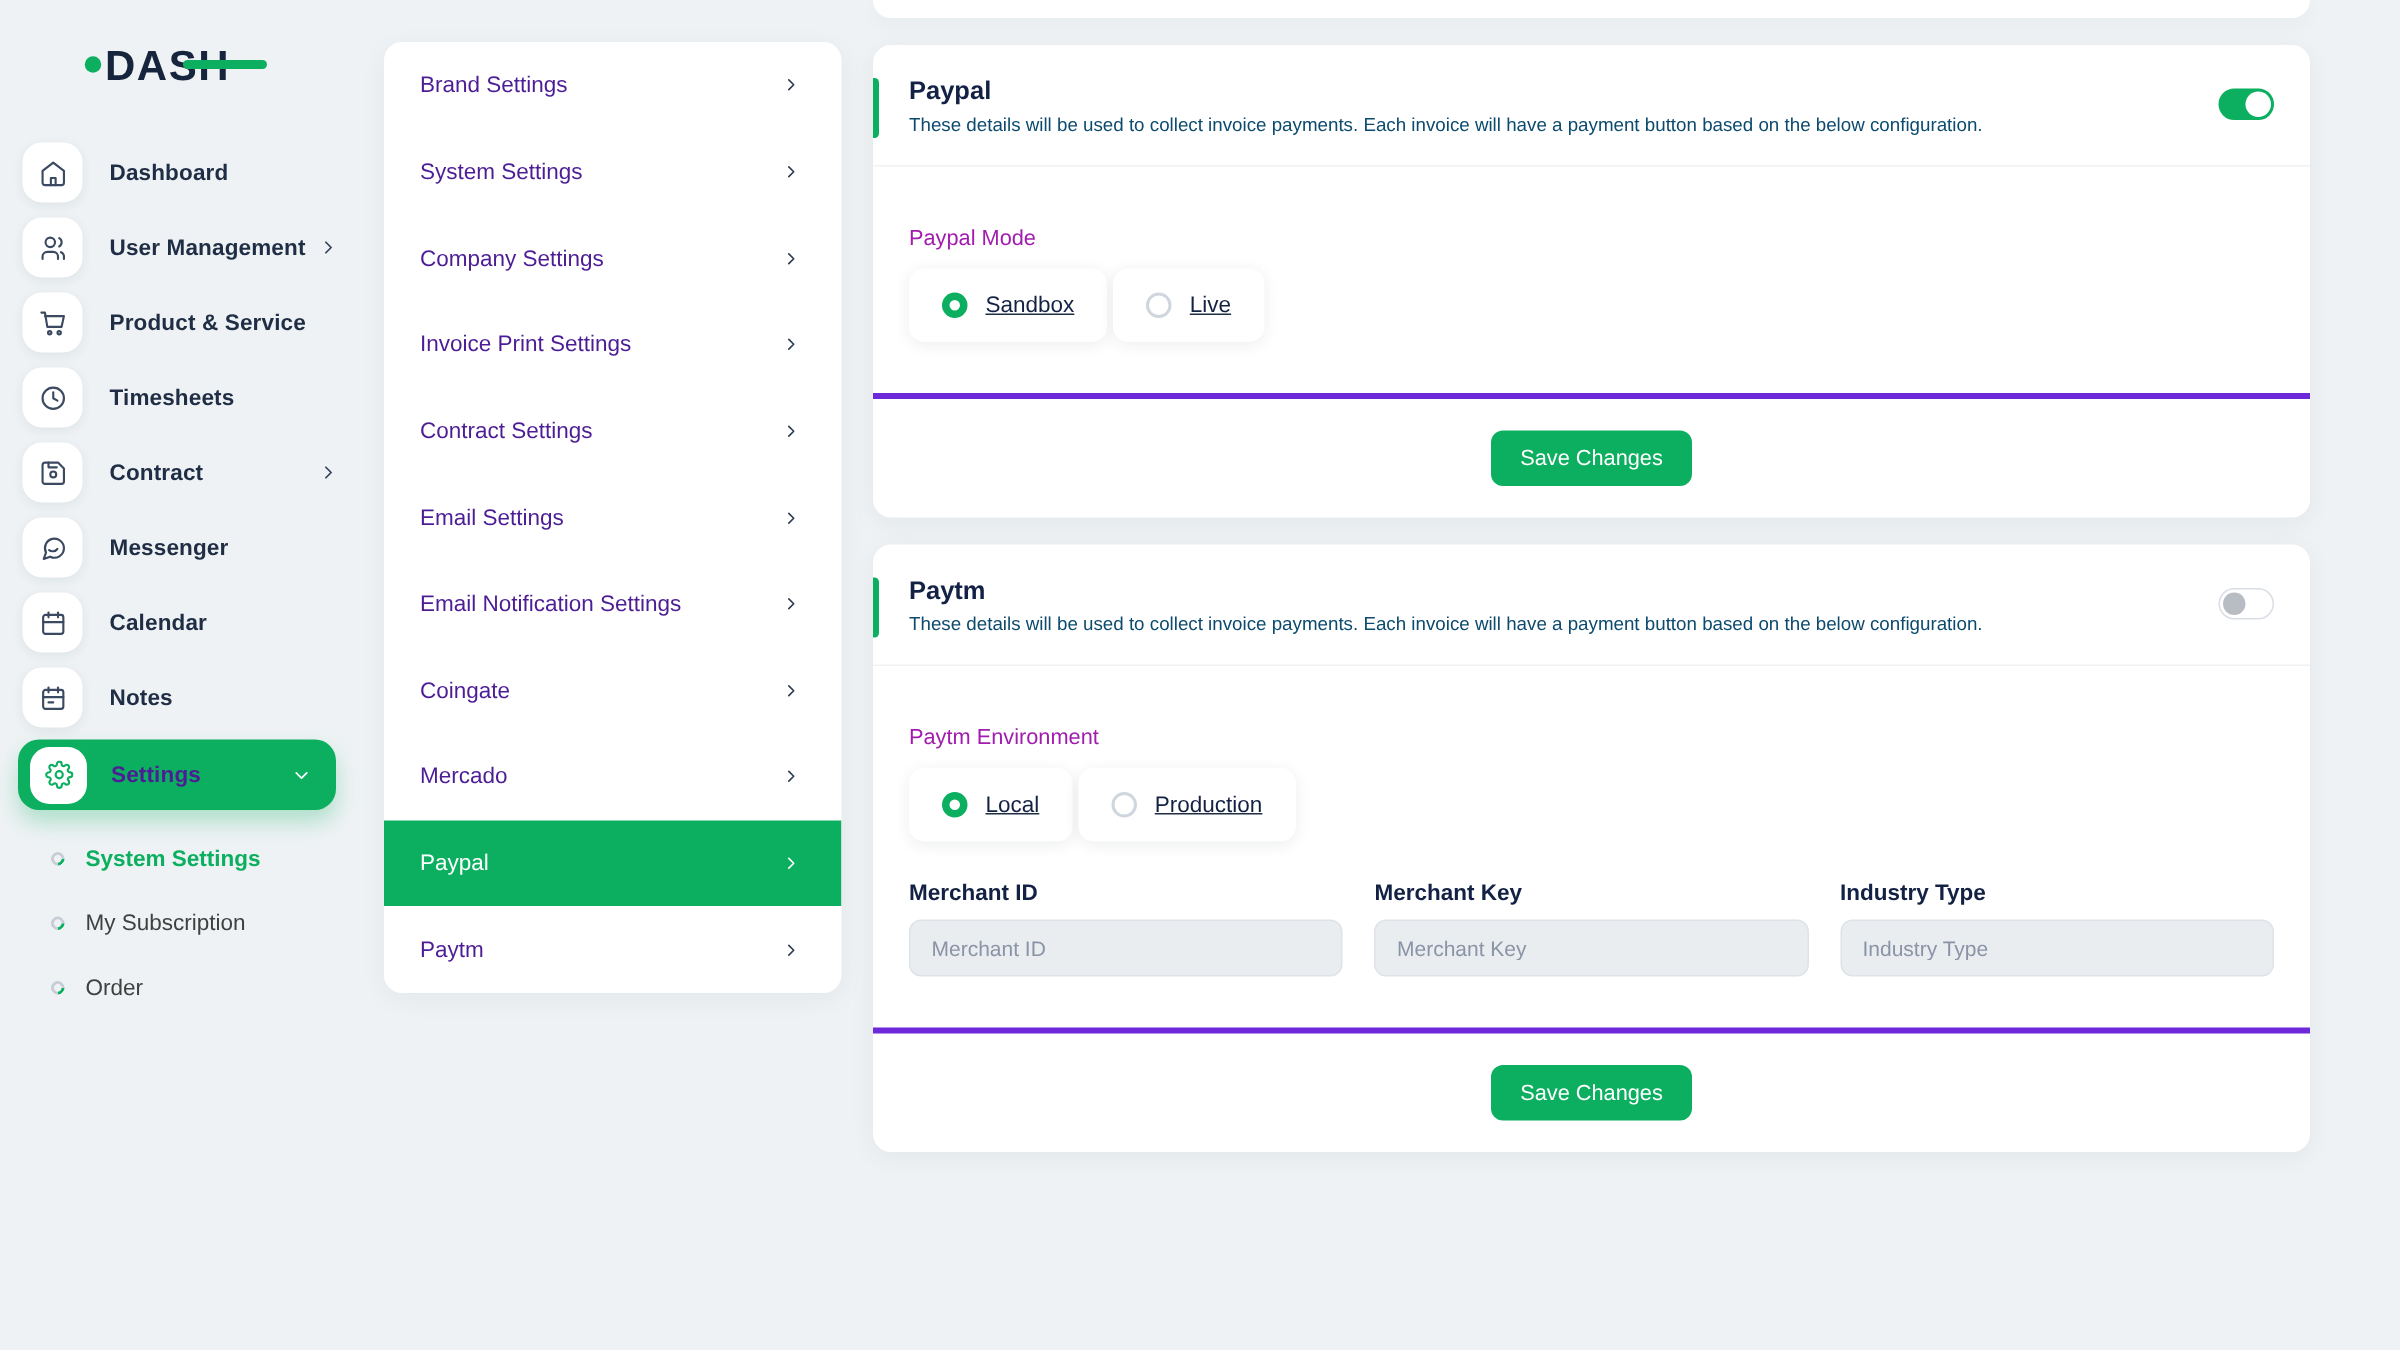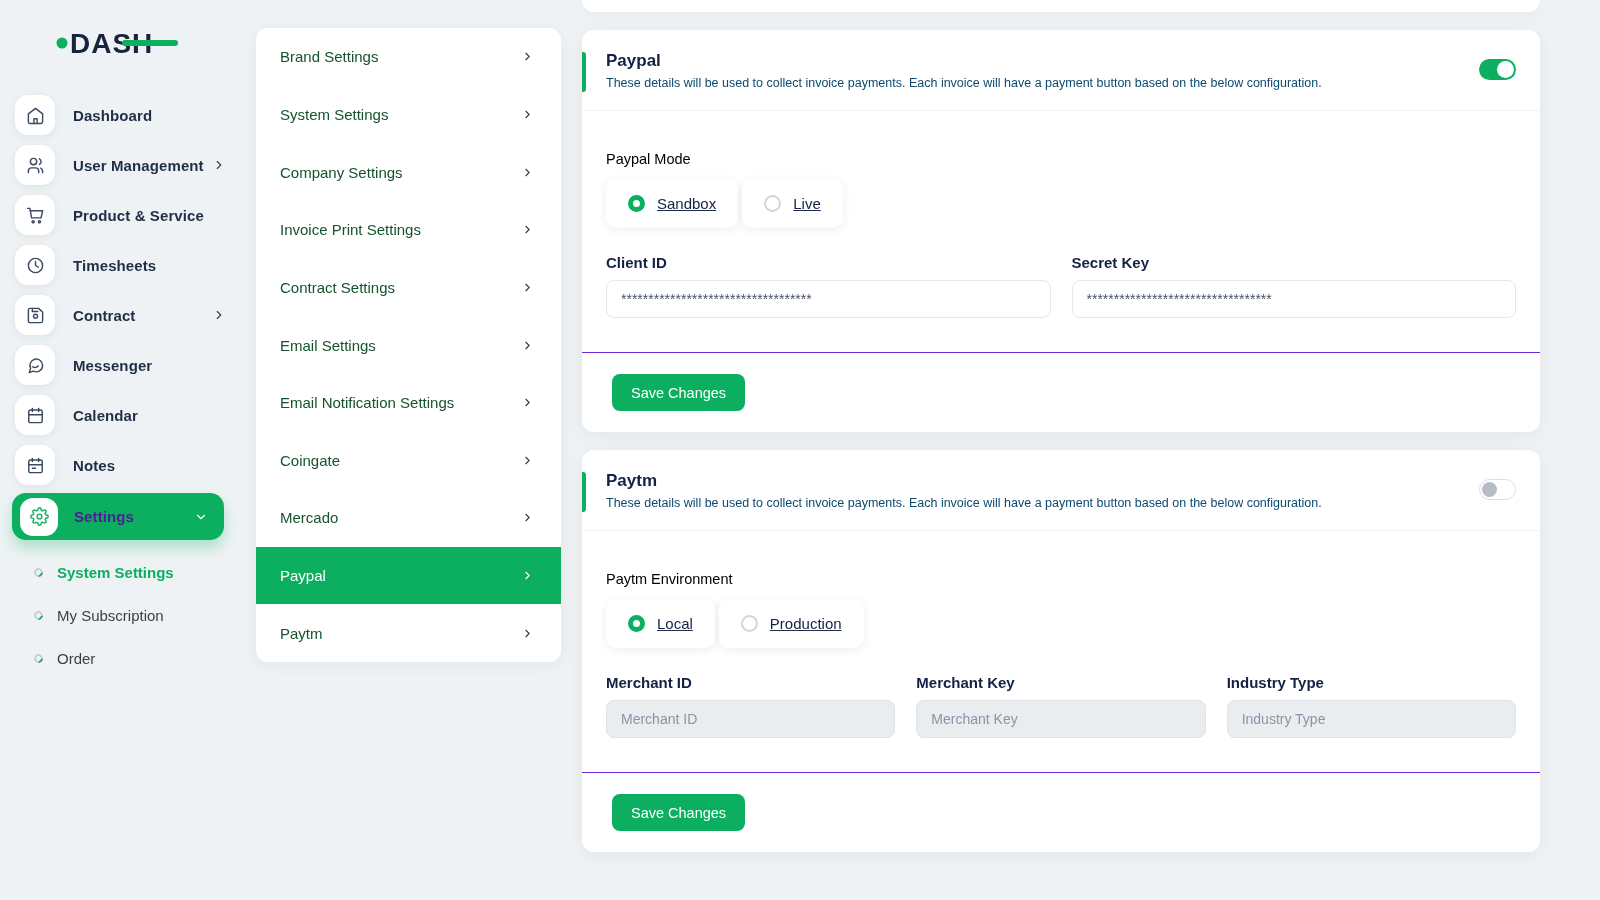--- a/index.html
+++ b/index.html
@@ -52,21 +52,21 @@
   .sub-item.active .sub-label { color:#0CAF60; font-weight:700; }
 
   
   .menu-panel {
     position:absolute; left:256px; top:28px; width:305px; height:634px;
     background:#ffffff; border-radius:12px; box-shadow:0 4px 18px rgba(25,45,70,0.05);
     display:flex; flex-direction:column; overflow:hidden;
   }
   .menu-item {
     flex:1; display:flex; align-items:center; justify-content:space-between;
-    padding:0 27px 0 24px; cursor:pointer; font-size:15px; color:#14532d;
+    padding:0 27px 0 24px; cursor:pointer; font-size:15px; color:#4c1d95;
   }
   .menu-item .chev svg { width:13px; height:13px; stroke:#2c3b52; stroke-width:2;
     fill:none; stroke-linecap:round; stroke-linejoin:round; display:block; }
   .menu-item.active { background:#0CAF60; color:#ffffff; }
   .menu-item.active .chev svg { stroke:#ffffff; }
 
   
   .main { position:absolute; left:582px; top:0; width:958px; }
   .card-edge {
     width:958px; height:12px; background:#ffffff; border-radius:0 0 12px 12px;
@@ -87,21 +87,21 @@
   .toggle { width:37px; height:21px; border-radius:11px; position:relative; cursor:pointer;
     margin-top:8px; flex:0 0 auto; }
   .toggle.on { background:#0CAF60; }
   .toggle.on .knob { position:absolute; right:2px; top:2px; width:17px; height:17px;
     border-radius:50%; background:#ffffff; }
   .toggle.off { background:#ffffff; border:1px solid #d9dee4; }
   .toggle.off .knob { position:absolute; left:2px; top:2px; width:15px; height:15px;
     border-radius:50%; background:#b8bdc4; }
 
   .card-body { padding:24px 24px 8px 24px; }
-  .group-label { font-size:14.5px; color:#000000; margin:16px 0 12px 0; }
+  .group-label { font-size:14.5px; color:#a21caf; margin:16px 0 12px 0; }
   .radio-row { display:flex; gap:4px; margin-bottom:26px;text-decoration:underline; }
   .radio-card {
     background:#ffffff; border-radius:10px; box-shadow:0 2px 10px rgba(20,40,70,0.08);
     height:49px; display:flex; align-items:center; padding:0 22px 0 22px; cursor:pointer;
   }
   .radio-dot { width:17px; height:17px; border-radius:50%; background:#ffffff;
     border:2px solid #cfd6de; flex:0 0 auto; }
   .radio-card.selected .radio-dot { border:5px solid #0CAF60; }
   .radio-label { margin-left:12px; font-size:15px; color:#132144; font-weight:500; }
 
@@ -109,21 +109,21 @@
   .field { flex:1; }
   .field-label { font-size:15px; font-weight:700; color:#132144; margin-bottom:9px; }
   .field input {
     width:100%; height:38px; border:1px solid #e2e8f0; border-radius:8px;
     background:#ffffff; padding:0 14px; font-family:"Liberation Sans", sans-serif;
     font-size:14px; color:#475569; outline:none;
   }
   .field input::placeholder { color:#8a94a6; }
   .field input.muted { background:#e9edf0; border-color:#dde3e8; }
 
-  .card-footer { border-top:1px solid #6d28d9; padding:21px 30px; display:flex; justify-content:flex-start; }
+  .card-footer { border-top:4px solid #6d28d9; padding:21px 30px; display:flex; justify-content:center; }
   .save-btn {
     background:#0CAF60; color:#ffffff; border:none; border-radius:8px;
     height:37px; padding:0 19px; font-size:14.5px; font-family:"Liberation Sans", sans-serif;
     cursor:pointer; font-weight:400;
   }
 </style>
 </head>
 <body>
 
 <div class="app">
@@ -384,30 +384,20 @@
           <div class="radio-card selected">
             <span class="radio-dot"></span>
             <span class="radio-label">Sandbox</span>
           </div>
           <div class="radio-card">
             <span class="radio-dot"></span>
             <span class="radio-label">Live</span>
           </div>
         </div>
 
-        <div class="fields-row">
-          <div class="field">
-            <div class="field-label">Client ID</div>
-            <input type="text" value="***********************************" style="">
-          </div>
-          <div class="field">
-            <div class="field-label">Secret Key</div>
-            <input type="text" value="**********************************" style="">
-          </div>
-        </div>
       </div>
 
       <div class="card-footer">
         <button class="save-btn">Save Changes</button>
       </div>
     </section>
 
     <section class="card">
       <div class="card-header">
         <span class="accent-bar"></span>

